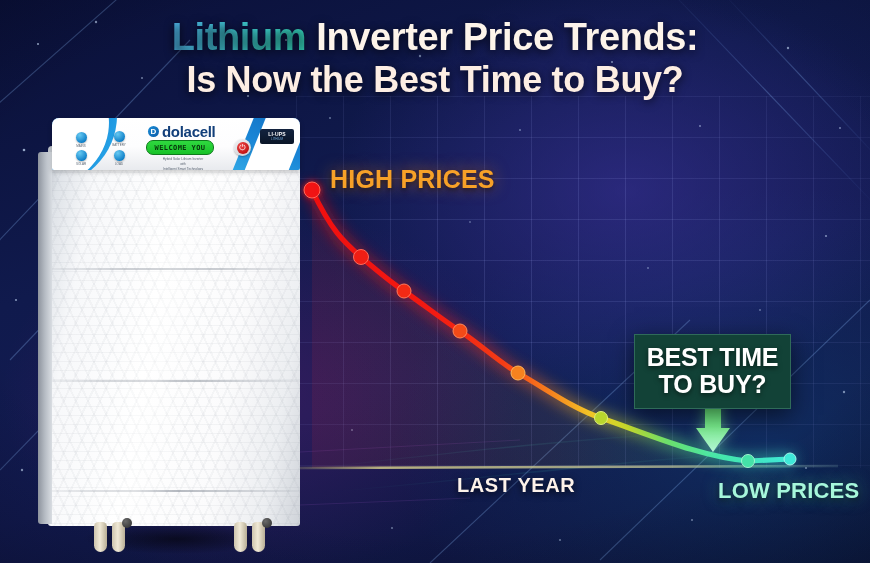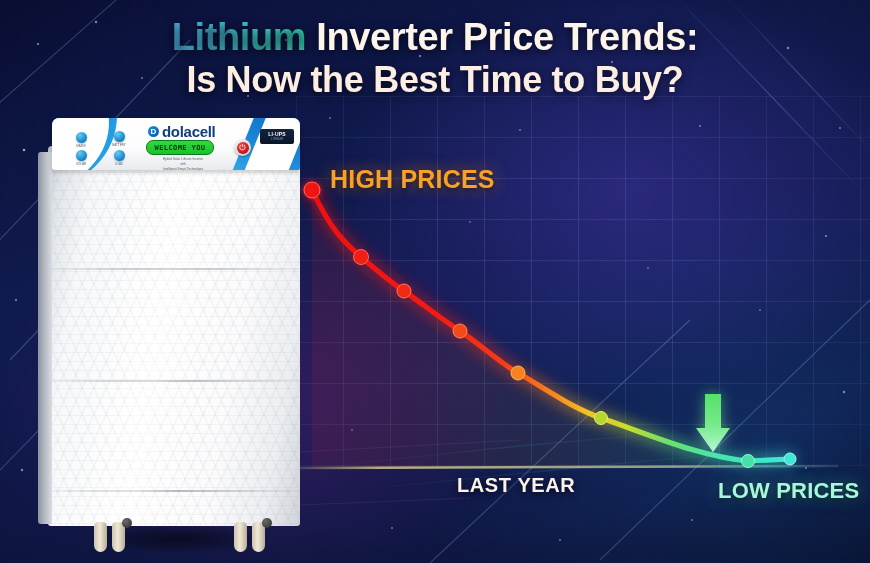--- a/index.html
+++ b/index.html
@@ -341,20 +341,24 @@
     <g>
       <path d="M705 394 L705 428 L696 428 L713 452 L730 428 L721 428 L721 394 Z" fill="url(#arrowGrad)" opacity=".55" filter="url(#softGlow)"></path>
       <path d="M705 394 L705 428 L696 428 L713 452 L730 428 L721 428 L721 394 Z" fill="url(#arrowGrad)"></path>
     </g>
   </svg>
 
   <div class="lbl lbl-high">HIGH PRICES</div>
   <div class="lbl lbl-last-year">LAST YEAR</div>
   <div class="lbl lbl-low">LOW PRICES</div>
 
+  <div class="callout">
+    <div class="callout-l1">BEST TIME</div>
+    <div class="callout-l2">TO BUY?</div>
+  </div>
 
   <div class="inverter">
     <div class="inv-shadow"></div>
 
     <div class="inv-body"></div>
     <div class="inv-texture"></div>
     <div class="inv-seam" style="top:150px"></div>
     <div class="inv-seam" style="top:262px"></div>
     <div class="inv-seam" style="top:372px"></div>
     <div class="inv-sheen"></div>

